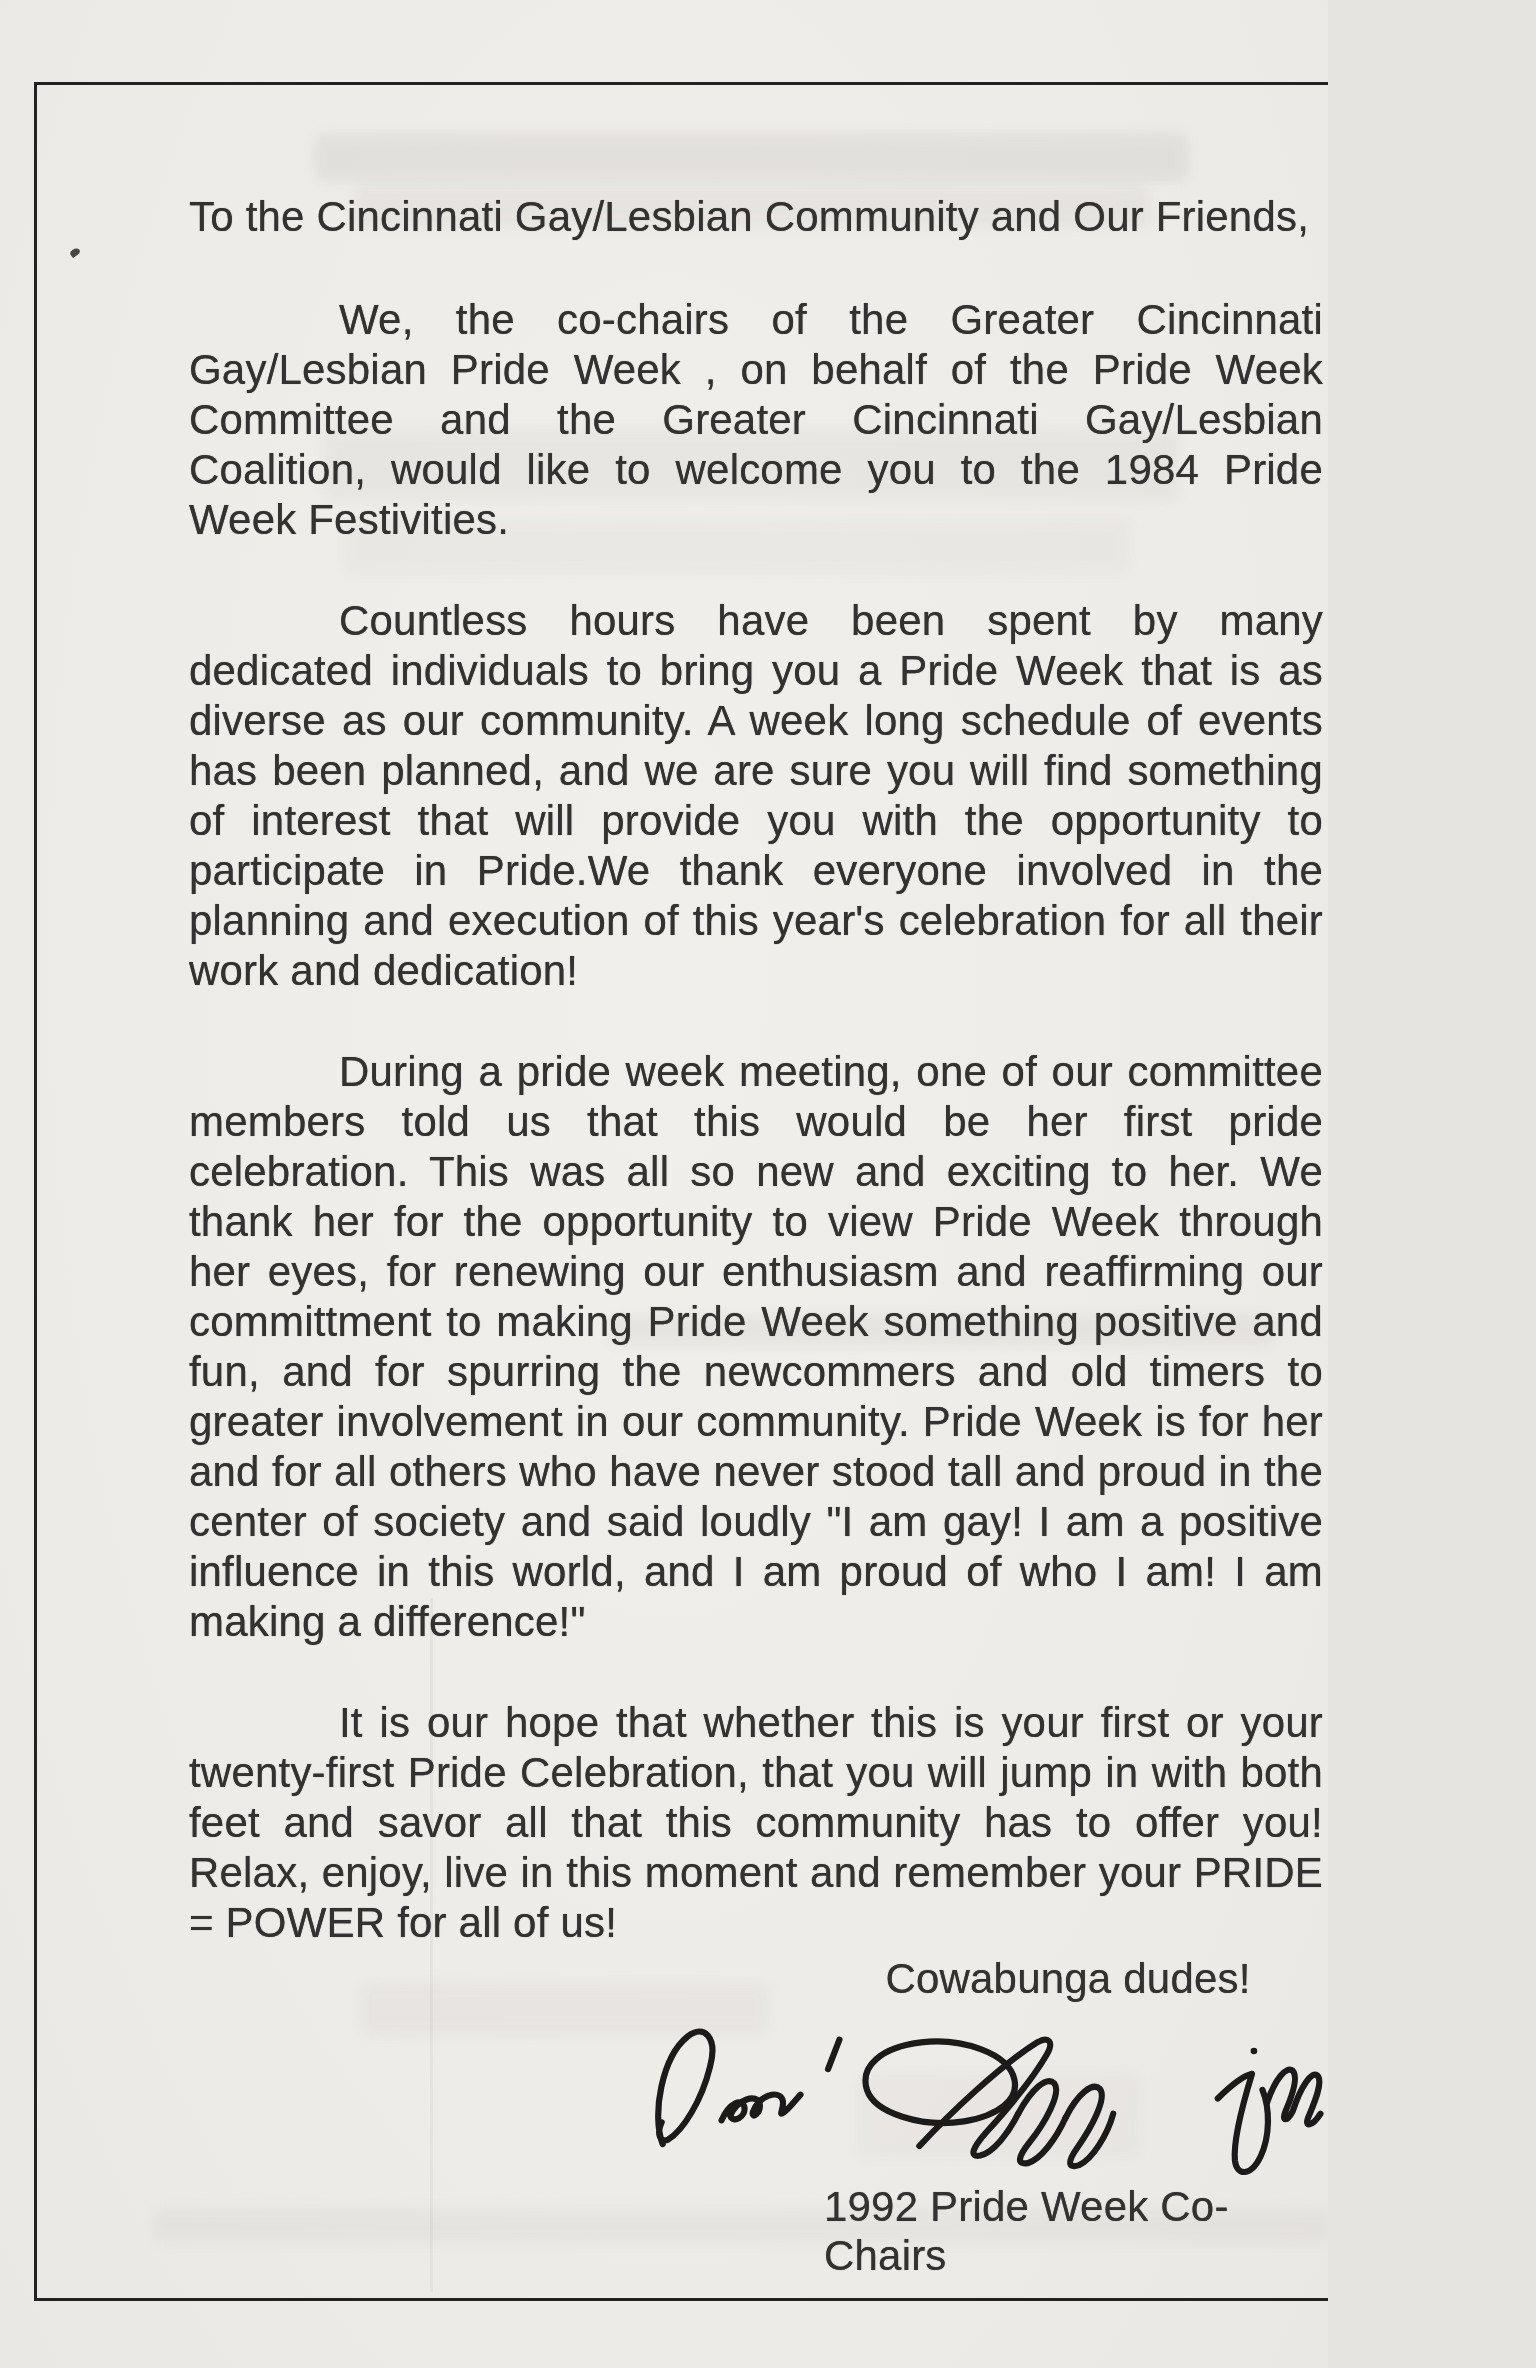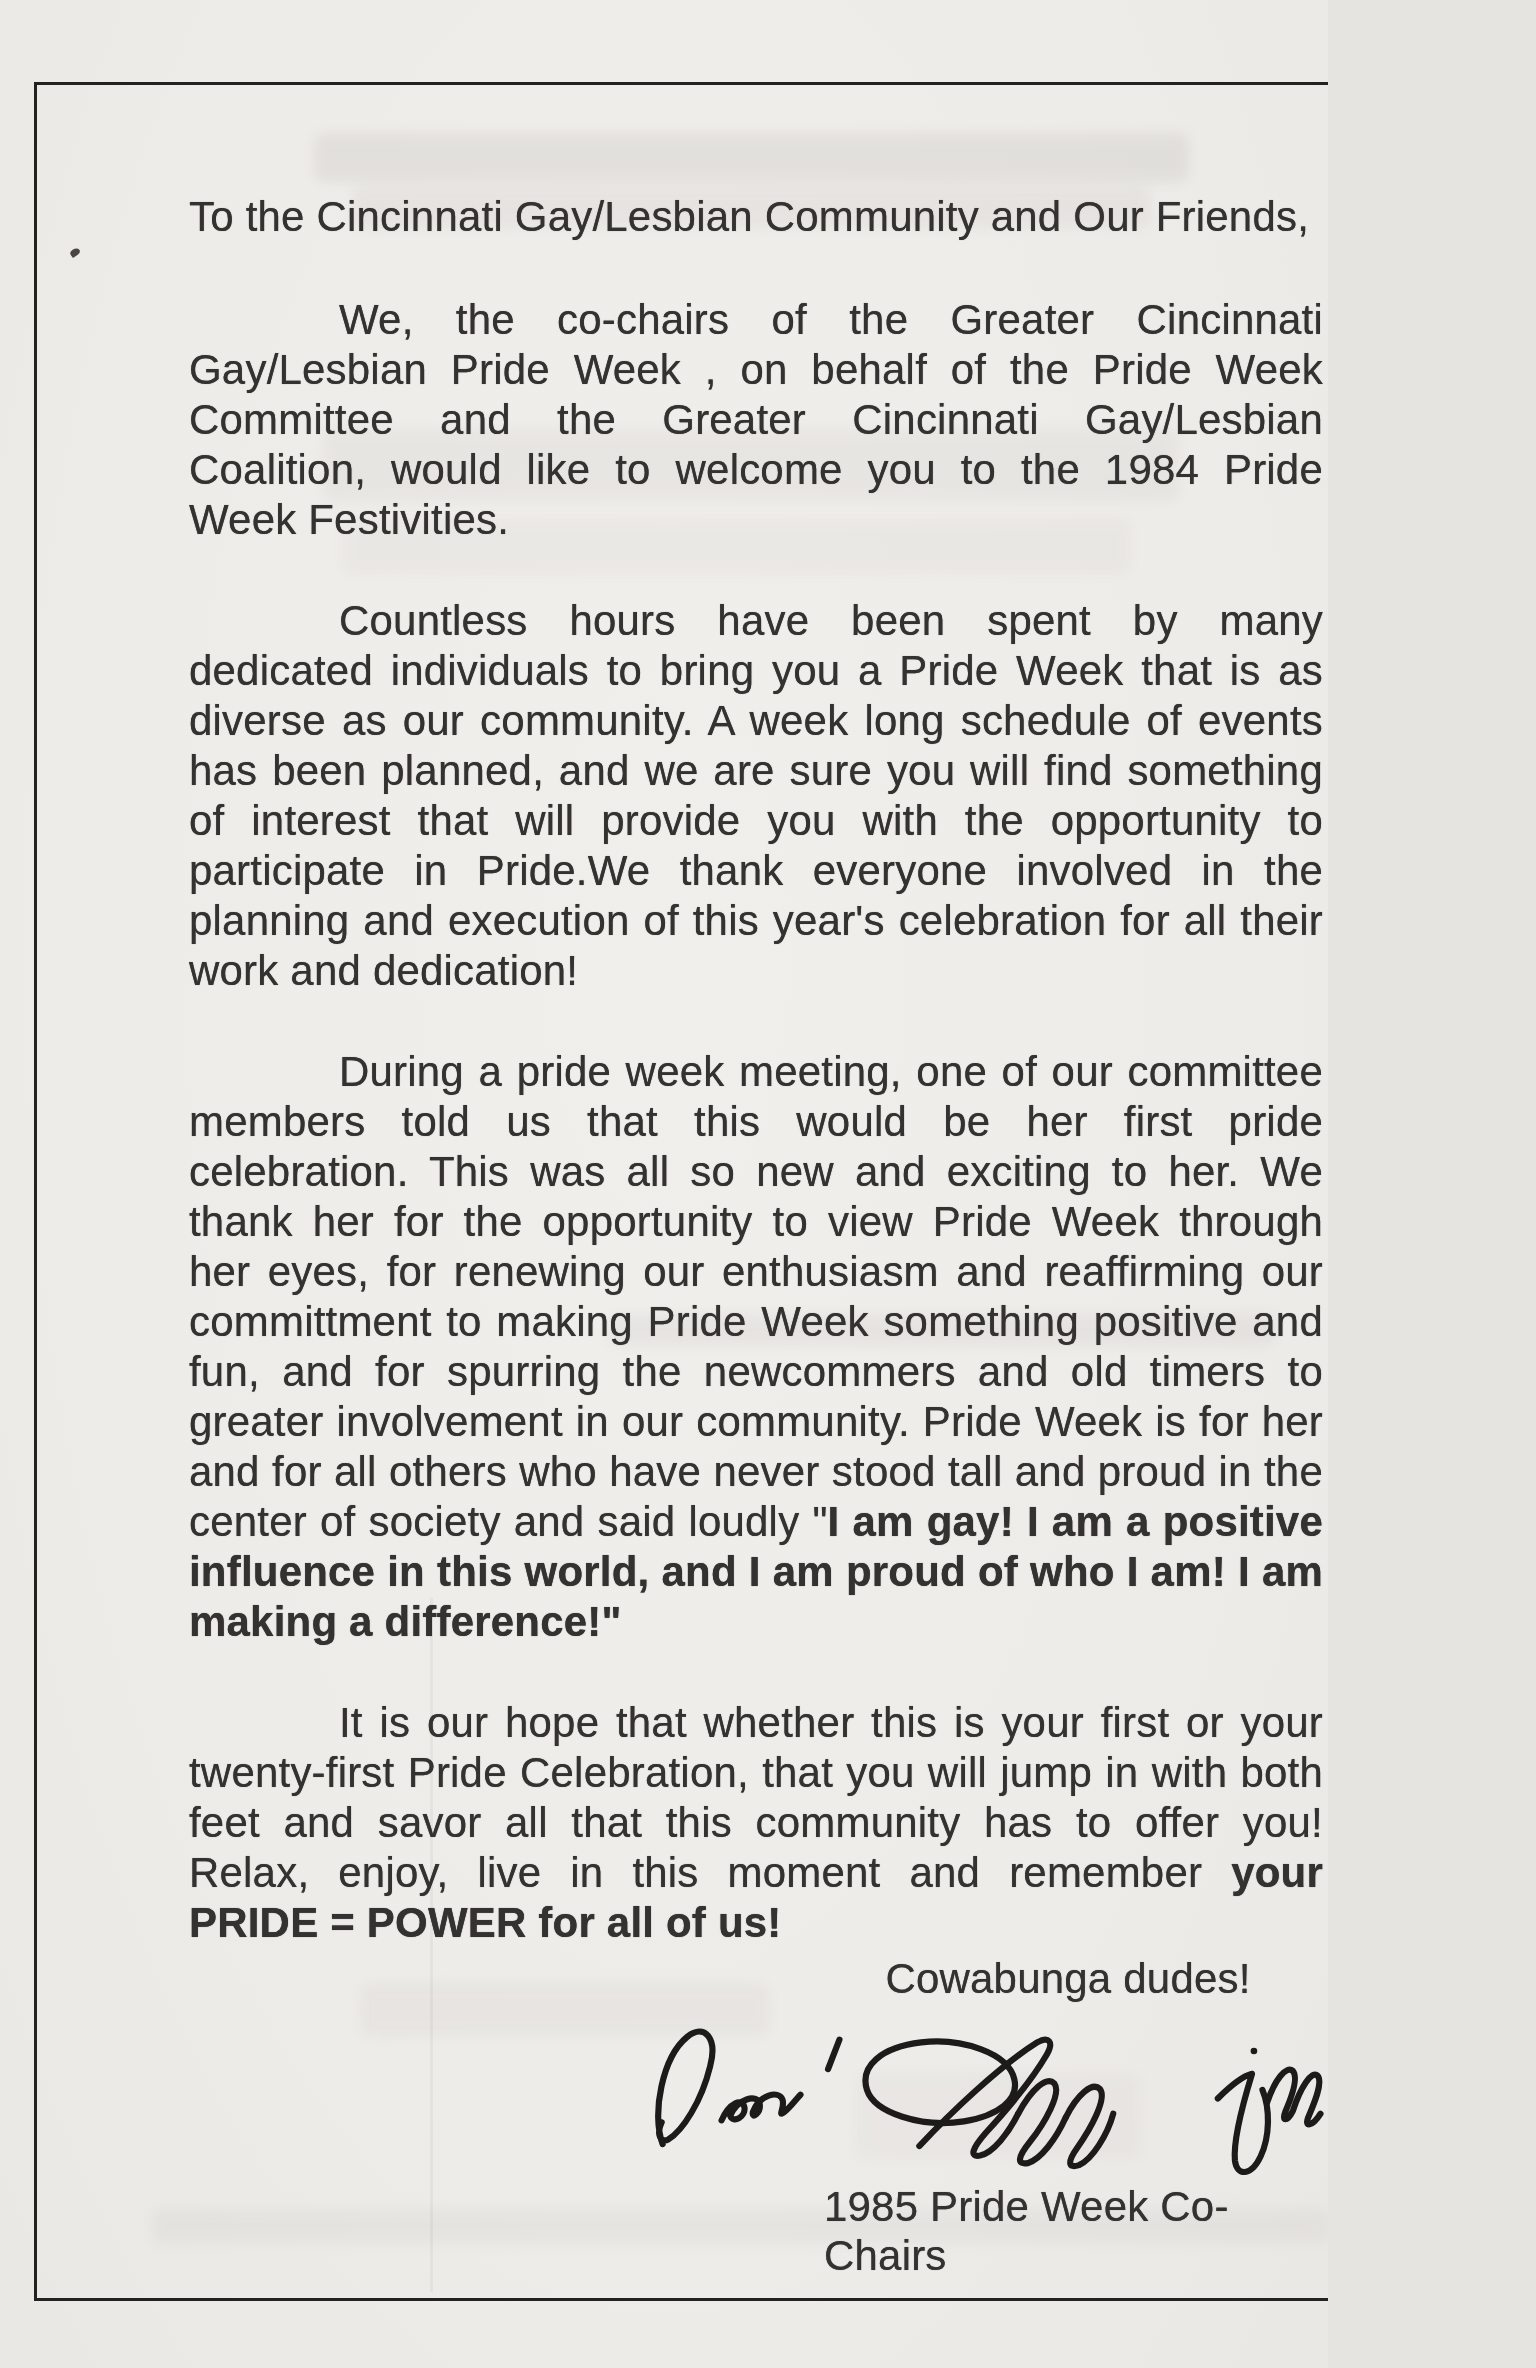--- a/index.html
+++ b/index.html
@@ -24,21 +24,21 @@
   .letter-text {
     font-size: 42px;
     line-height: 50px;
     letter-spacing: 0.2px;
     text-shadow: 0 0 0.7px rgba(45,43,40,0.85);
   }
   p { margin: 0; }
   .salutation { margin-bottom: 53px; text-align: left; }
   .para { text-align: justify; text-indent: 150px; margin-bottom: 51px; }
   .para.last { margin-bottom: 0; }
-  .bold { font-weight: bold; text-shadow: 0 0 0.8px rgba(30,28,26,0.9); }
+  .bold { font-weight: normal; text-shadow: 0 0 0.8px rgba(30,28,26,0.9); }
   .closing { margin: 5.7px 0 0 624px; text-align: center; }
   .sig-art { display: block; margin: 7.6px 0 0 447px; }
   .sig-block { margin: -5.7px 0 0 635px; line-height: 49px; }
   .ghost {
     position: absolute;
     background: #7a746e;
     border-radius: 9.5px;
     filter: blur(5.7px);
     pointer-events: none;
   }
@@ -93,18 +93,18 @@
       </g>
 
       <g>
         <circle cx="650" cy="42" r="3.5" fill="#1c1b19" stroke="none"></circle>
         <path d="M 612,92 C 626,78 640,68 648,66 C 640,92 628,134 630,157 C 632,174 647,174 657,153 C 667,132 667,102 659,83"></path>
         <path d="M 664,96 C 672,72 684,57 691,63 C 697,70 689,92 683,106 C 679,116 685,117 691,105 C 699,80 711,62 717,68 C 723,75 713,98 707,112 C 703,122 711,122 720,108"></path>
       </g>
     </svg>
 
     <div class="sig-block">
-      <p>1985 Pride Week Co-Chairs</p>
+      <p>1992 Pride Week Co-Chairs</p>
     </div>
 
   </div>
 </div>
 
 
 </body></html>

